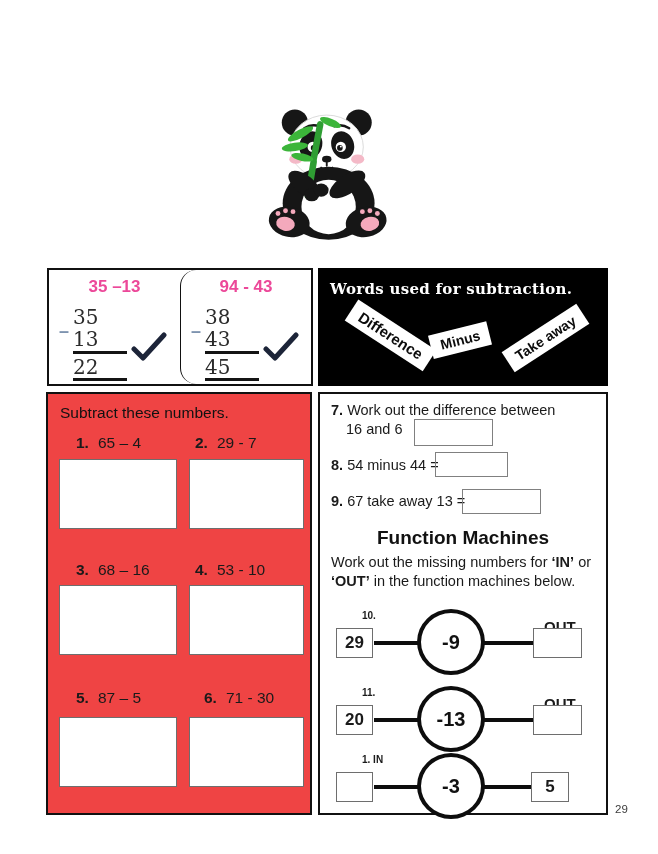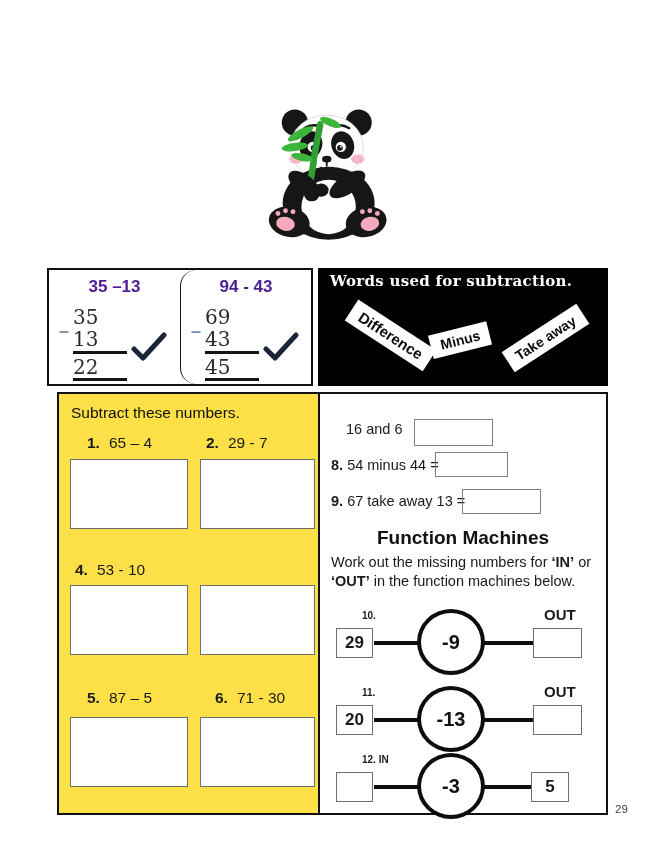--- a/index.html
+++ b/index.html
@@ -19,58 +19,58 @@
   
   .panda { position:absolute; left:248px; top:102px; width:150px; height:148px; }
 
   
   .examples-box {
     position:absolute; left:47px; top:268px; width:266px; height:118px;
     border:2.5px solid #111; display:flex; background:#fff;
   }
   .example-cell { width:50%; position:relative; padding-top:7px; }
   .example-cell + .example-cell { border-left:1.5px solid #111;border-radius:16px; }
-  .ex-heading { text-align:center; font-weight:bold; font-size:17px; color:#4c1d95; }
+  .ex-heading { text-align:center; font-weight:bold; font-size:17px; color:#ec4899; }
   .ex-work { position:absolute; left:24px; top:36px; width:100px; }
   .ex-minus {
     position:absolute; left:-14px; top:16px; color:#7d93af; font-weight:bold;
     font-size:18px; line-height:1;
   }
   .ex-col {
     width:54px; text-align:left; font-family:"DejaVu Serif", serif;
     font-size:20px; color:#2b2b2b; line-height:1.12;
   }
   .ex-u { border-bottom:3px solid #141414; }
   .ex-ans { margin-top:2px; }
   .ex-check { position:absolute; left:58px; top:26px; }
 
   
   .words-box {
     position:absolute; left:318px; top:268px; width:290px; height:118px;
     background:#000; overflow:hidden;
   }
   .words-title {
     color:#fff; font-family:"DejaVu Serif", serif; font-weight:bold;
-    font-size:15px; padding:4px 0 0 12px; letter-spacing:0.3px;
+    font-size:15px; padding:12px 0 0 12px; letter-spacing:0.3px;
   }
   .word-tile {
     position:absolute; background:#fff; color:#0c0c0c; font-weight:bold;
     font-size:14px; padding:4px 10px; white-space:nowrap;
   }
   .word-difference { left:26px; top:55px; transform:rotate(33deg); font-size:15px; }
   .word-minus      { left:112px; top:60px; transform:rotate(-14deg); }
   .word-takeaway   { left:183px; top:58px; transform:rotate(-33deg); }
 
   
   .left-col {
-    position:absolute; left:57px; top:392px; width:266px; height:423px;
-    border:2.5px solid #111; background:#fde047;
+    position:absolute; left:46px; top:392px; width:266px; height:423px;
+    border:2.5px solid #111; background:#ef4444;
   }
   .practice-heading { position:absolute; left:12px; top:10px; font-size:15.5px; color:#111; }
-  .problem-row { position:absolute; left:0; width:100%; display:flex; font-size:15.5px; }
+  .problem-row { position:absolute; left:0; width:100%; display:flex; font-size:15.5px;justify-content:center; }
   .problem-cell { width:50%; }
   .problem-cell.first { padding-left:28px; }
   .problem-cell.second { padding-left:16px; }
   .p-num { font-weight:bold; margin-right:9px; }
   .row-p1 { top:40px; } .row-p2 { top:167px; } .row-p3 { top:295px;gap:17px; }
   .answer-box { position:absolute; border:1.5px solid #6e6e6e; background:#fff; height:70px; }
   .ab-left { left:11px; width:118px; }
   .ab-right { left:141px; width:115px; }
   .row-b1 { top:65px; } .row-b2 { top:191px; } .row-b3 { top:323px; }
 
@@ -109,21 +109,21 @@
   .m-line { position:absolute; top:37px; height:4px; background:#0d0d0d; }
   .m-line1 { left:54px; width:44px; }
   .m-line2 { left:164px; width:50px; }
   .m12 .m-line2 { width:48px; }
   .m-circle {
     position:absolute; left:97px; top:5px; width:68px; height:66px;
     border:4px solid #0d0d0d; border-radius:50%; background:#fff;
     display:flex; align-items:center; justify-content:center;
     font-weight:bold; font-size:20px; color:#111;
   }
-  .m-out-label { position:absolute; left:224px; top:2px; font-weight:bold; font-size:15px; }
+  .m-out-label { position:absolute; left:224px; top:14px; font-weight:bold; font-size:15px; }
 
   .page-num { position:absolute; left:615px; top:803px; font-size:11.5px; color:#3c3c3c; }
 </style>
 </head>
 <body>
 
 <div class="page">
 
 
   <svg class="panda" viewBox="0 0 160 150" aria-hidden="true">
@@ -200,21 +200,21 @@
         <svg class="ex-check" width="36" height="30" viewBox="0 0 36 30">
           <polyline points="3,17 12,26 33,3" fill="none" stroke="#1c2438" stroke-width="5" stroke-linecap="round" stroke-linejoin="round"></polyline>
         </svg>
       </div>
     </div>
     <div class="example-cell">
       <div class="ex-heading">94 - 43</div>
       <div class="ex-work">
         <span class="ex-minus">–</span>
         <div class="ex-col">
-          <div>69</div>
+          <div>38</div>
           <div class="ex-u">43</div>
           <div class="ex-u ex-ans">45</div>
         </div>
         <svg class="ex-check" width="36" height="30" viewBox="0 0 36 30">
           <polyline points="3,17 12,26 33,3" fill="none" stroke="#1c2438" stroke-width="5" stroke-linecap="round" stroke-linejoin="round"></polyline>
         </svg>
       </div>
     </div>
   </div>
 
@@ -233,20 +233,23 @@
         <span class="p-num">1.</span><span>65 – 4</span>
       </div>
       <div class="problem-cell second">
         <span class="p-num">2.</span><span>29 - 7</span>
       </div>
     </div>
     <div class="answer-box ab-left row-b1"></div>
     <div class="answer-box ab-right row-b1"></div>
 
     <div class="problem-row row-p2">
+      <div class="problem-cell first">
+        <span class="p-num">3.</span><span>68 – 16</span>
+      </div>
       <div class="problem-cell second">
         <span class="p-num">4.</span><span>53 - 10</span>
       </div>
     </div>
     <div class="answer-box ab-left row-b2"></div>
     <div class="answer-box ab-right row-b2"></div>
 
     <div class="problem-row row-p3">
       <div class="problem-cell first">
         <span class="p-num">5.</span><span>87 – 5</span>
@@ -254,20 +257,24 @@
       <div class="problem-cell second">
         <span class="p-num">6.</span><span>71 - 30</span>
       </div>
     </div>
     <div class="answer-box ab-left row-b3"></div>
     <div class="answer-box ab-right row-b3"></div>
   </div>
 
   <div class="right-col">
 
+    <div class="q7-line1">
+      <span class="q-num">7.</span>
+      <span>Work out the difference between</span>
+    </div>
     <div class="q7-line2">16 and 6</div>
     <div class="q7-box"></div>
 
     <div class="q8-text">
       <span class="q-num">8.</span>
       <span>54 minus 44 =</span>
     </div>
     <div class="q8-box"></div>
 
     <div class="q9-text">
@@ -295,21 +302,21 @@
       <div class="m-label">11.</div>
       <div class="m-in-box">20</div>
       <div class="m-line m-line1"></div>
       <div class="m-circle">-13</div>
       <div class="m-line m-line2"></div>
       <div class="m-out-label">OUT</div>
       <div class="m-out-box"></div>
     </div>
 
     <div class="machine m12">
-      <div class="m-label">12. IN</div>
+      <div class="m-label">1. IN</div>
       <div class="m-in-box"></div>
       <div class="m-line m-line1"></div>
       <div class="m-circle">-3</div>
       <div class="m-line m-line2"></div>
       <div class="m-out-box">5</div>
     </div>
 
   </div>
 
   <div class="page-num">29</div>

